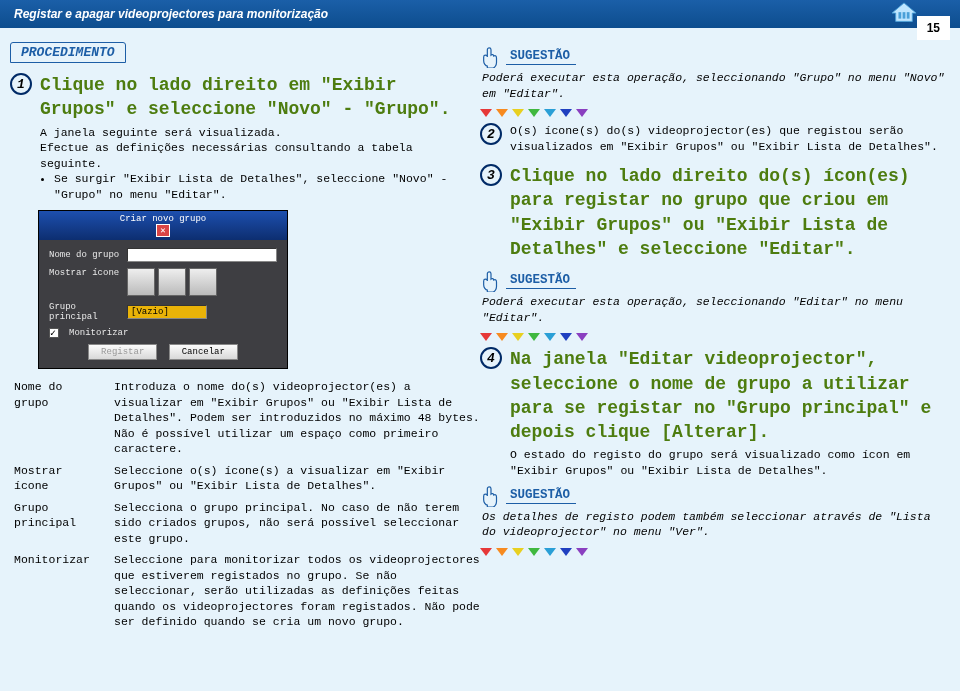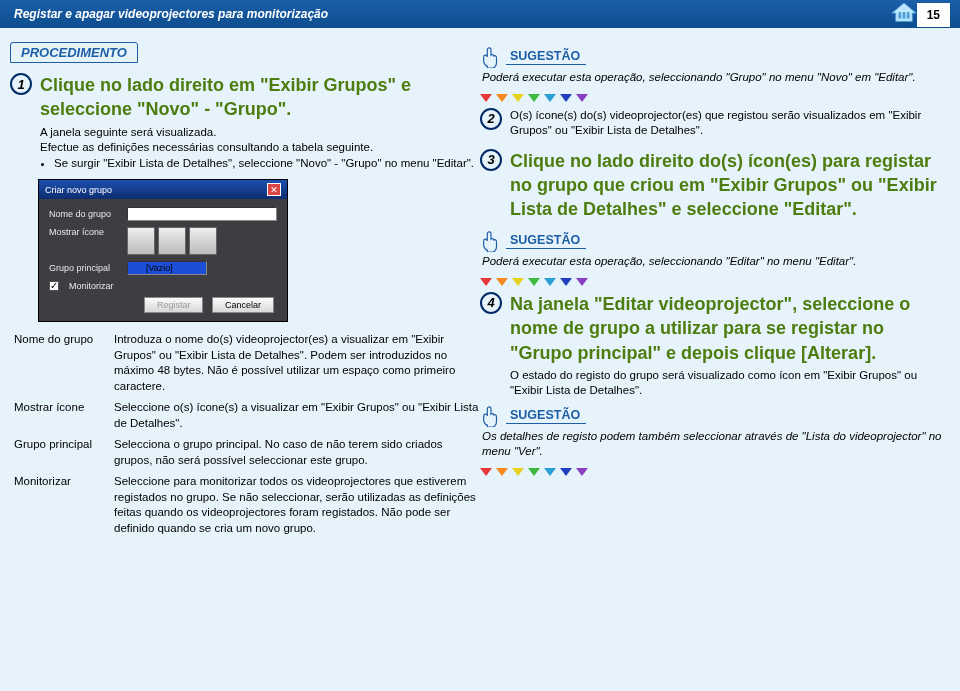--- a/index.html
+++ b/index.html
@@ -26,32 +26,33 @@
   }
   .page-num {
     background: #fff;
     color: #000;
     padding: 5px 10px;
     font-style: normal;
     font-weight: bold;
     font-size: 12px;
     position: absolute;
     right: 10px;
-    top: 3px;
+    top: 16px;
   }
   .top-icon {
     position: absolute;
     right: 42px;
     top: 2px;
     width: 28px;
     height: 24px;
   }
   .content {
     display: flex;
     padding: 14px 10px 6px 10px;
+    font-family: Liberation Mono, monospace;
   }
   .col { flex: 1; min-width: 0; }
   .procedimento-label {
     display: inline-block;
     color: #1d5ea6;
     font-weight: bold;
     font-style: italic;
     font-size: 13px;
     border: 1px solid #1d5ea6;
     padding: 2px 10px 2px 10px;
@@ -102,20 +103,21 @@
     color: #e8e8e8;
     font-size: 9px;
   }
   .sb-title {
     background: linear-gradient(180deg, #1d4fae 0%, #0d2e70 100%);
     color: #fff;
     padding: 3px 6px;
     display: flex;
     justify-content: space-between;
     align-items: center;
+    flex-direction: column;
   }
   .sb-close {
     background: #d94545;
     color: #fff;
     width: 14px;
     height: 13px;
     text-align: center;
     line-height: 12px;
     border: 1px solid #fff;
     font-size: 9px;
@@ -129,38 +131,38 @@
     flex: 1;
     border: 1px inset #888;
   }
   .sb-icons { display:flex; gap:3px; }
   .sb-icon {
     width: 28px; height: 28px;
     background: linear-gradient(180deg,#eee,#bbb);
     border: 1px solid #666;
   }
   .sb-input2 {
-    background: #1d4ed8;
+    background: #eab308;
     height: 14px;
     width: 80px;
     border: 1px inset #888;
     color:#000;
-    padding-left:18px;
+    padding-left:3px;
     line-height:13px;
   }
   .sb-check {
     width: 10px; height: 10px;
     background: #fff; border: 1px solid #555;
     display:inline-block; margin-right:4px;
     position:relative;
   }
   .sb-check::after{
     content:"✓"; position:absolute; top:-2px; left:0; font-size:10px; color:#000;
   }
-  .sb-buttons { text-align: right; margin-top:6px;}
+  .sb-buttons { text-align: center; margin-top:6px;}
   .sb-btn {
     display:inline-block;
     background: linear-gradient(180deg,#fbfbfb,#d8d8d8);
     border: 1px solid #888;
     color:#000;
     padding: 2px 12px;
     font-size: 9px;
     margin: 0 3px;
   }
   .sb-btn.disabled { color: #999; }

